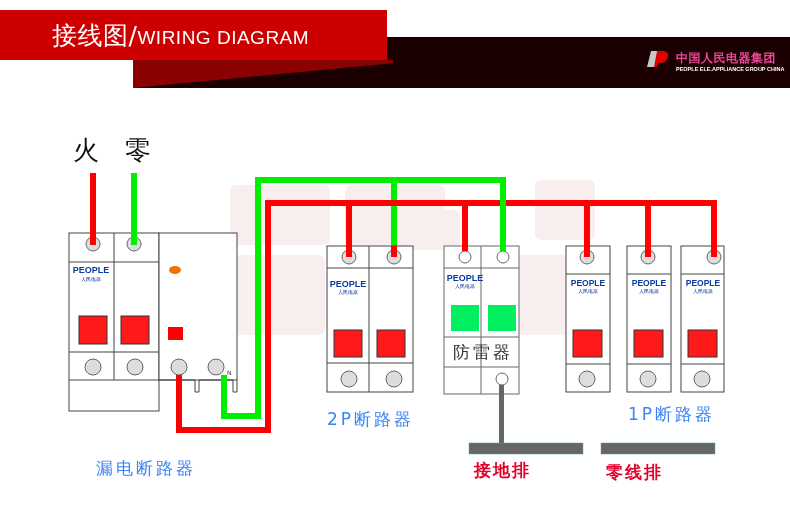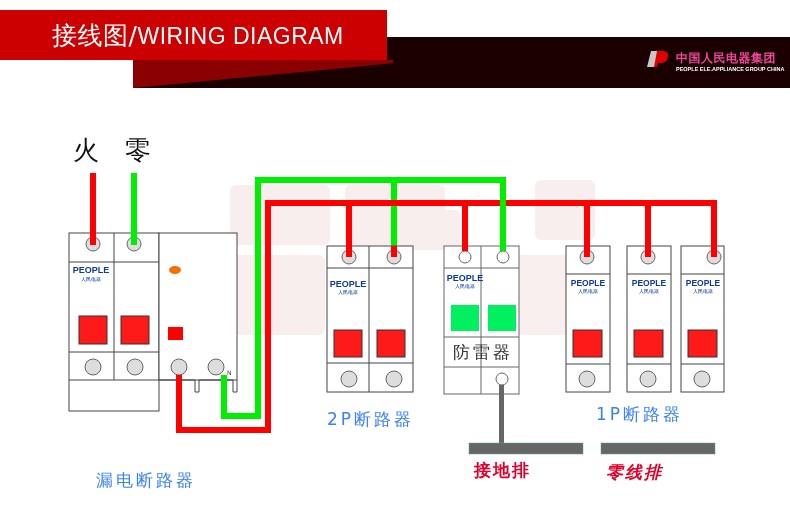--- a/index.html
+++ b/index.html
@@ -2,21 +2,21 @@
 <html><head>
 <meta charset="utf-8">
 <style>
   html, body { margin:0; padding:0; }
   body { width:790px; height:512px; position:relative; overflow:hidden; background:#ffffff; font-family:"DejaVu Sans", sans-serif; }
   .abs { position:absolute; }
   #banner-dark { left:133px; top:37px; width:657px; height:51px; background:#1a0000; }
   #banner-shadow { left:133px; top:60px; width:260px; height:28px; background:#8b0000; clip-path:polygon(0 0,100% 0,100% 12%,0 100%); }
   #banner-red { left:0; top:10px; width:387px; height:50px; background:#cc0000; }
   .title { left:52px; top:19px; color:#fff; font-size:25px; white-space:nowrap; letter-spacing:0.5px;}
-  .title .en { font-size:23px; font-family:"Liberation Sans", sans-serif;margin-top:12px; }
+  .title .en { font-size:19px; font-family:"Liberation Sans", sans-serif;margin-top:12px; }
   .logo-mark { left:647px; top:51px; width:22px; height:20px; }
   .logo-cn { left:676px; top:50px; color:#ec4899; font-size:12px; font-weight:bold; white-space:nowrap; letter-spacing:0.5px;}
   .logo-en { left:676px; top:66px; color:#fff; font-size:5.5px; font-weight:bold; white-space:nowrap; font-family:"Liberation Sans", sans-serif;}
   .lbl { color:#3b82f6; font-size:17px; white-space:nowrap; letter-spacing:3px; }
   .lbl-black { color:#111; font-size:26px; }
   .lbl-red { color:#e0002a; font-size:17px; letter-spacing:2px; white-space:nowrap; font-weight:bold; }
   svg { position:absolute; left:0; top:0; }
   .pl { font-family:"Liberation Sans", sans-serif; font-weight:bold; fill:#0b3aa0; }
 </style>
 </head>
@@ -165,17 +165,17 @@
     <rect x="584" y="200" width="6" height="57"></rect>
     <rect x="645" y="200" width="6" height="57"></rect>
     <rect x="711" y="200" width="6" height="57"></rect>
     <rect x="462" y="200" width="6" height="51"></rect>
   </g>
   <rect x="500" y="177" width="6" height="74" fill="#00ee00"></rect>
 </svg>
 
 <div class="abs lbl-black" style="left:73px;top:133px;">火</div>
 <div class="abs lbl-black" style="left:125px;top:133px;">零</div>
-<div class="abs lbl" style="left:96px;top:469px;">漏电断路器</div>
+<div class="abs lbl" style="left:96px;top:457px;">漏电断路器</div>
 <div class="abs lbl" style="left:327px;top:408px;">2P断路器</div>
-<div class="abs lbl" style="left:596px;top:403px;">1P断路器</div>
+<div class="abs lbl" style="left:628px;top:403px;">1P断路器</div>
 <div class="abs lbl-red" style="left:474px;top:459px;">接地排</div>
-<div class="abs lbl-red" style="left:606px;top:461px;font-style:italic;">零线排</div>
+<div class="abs lbl-red" style="left:606px;top:461px;">零线排</div>
 
 </body></html>

